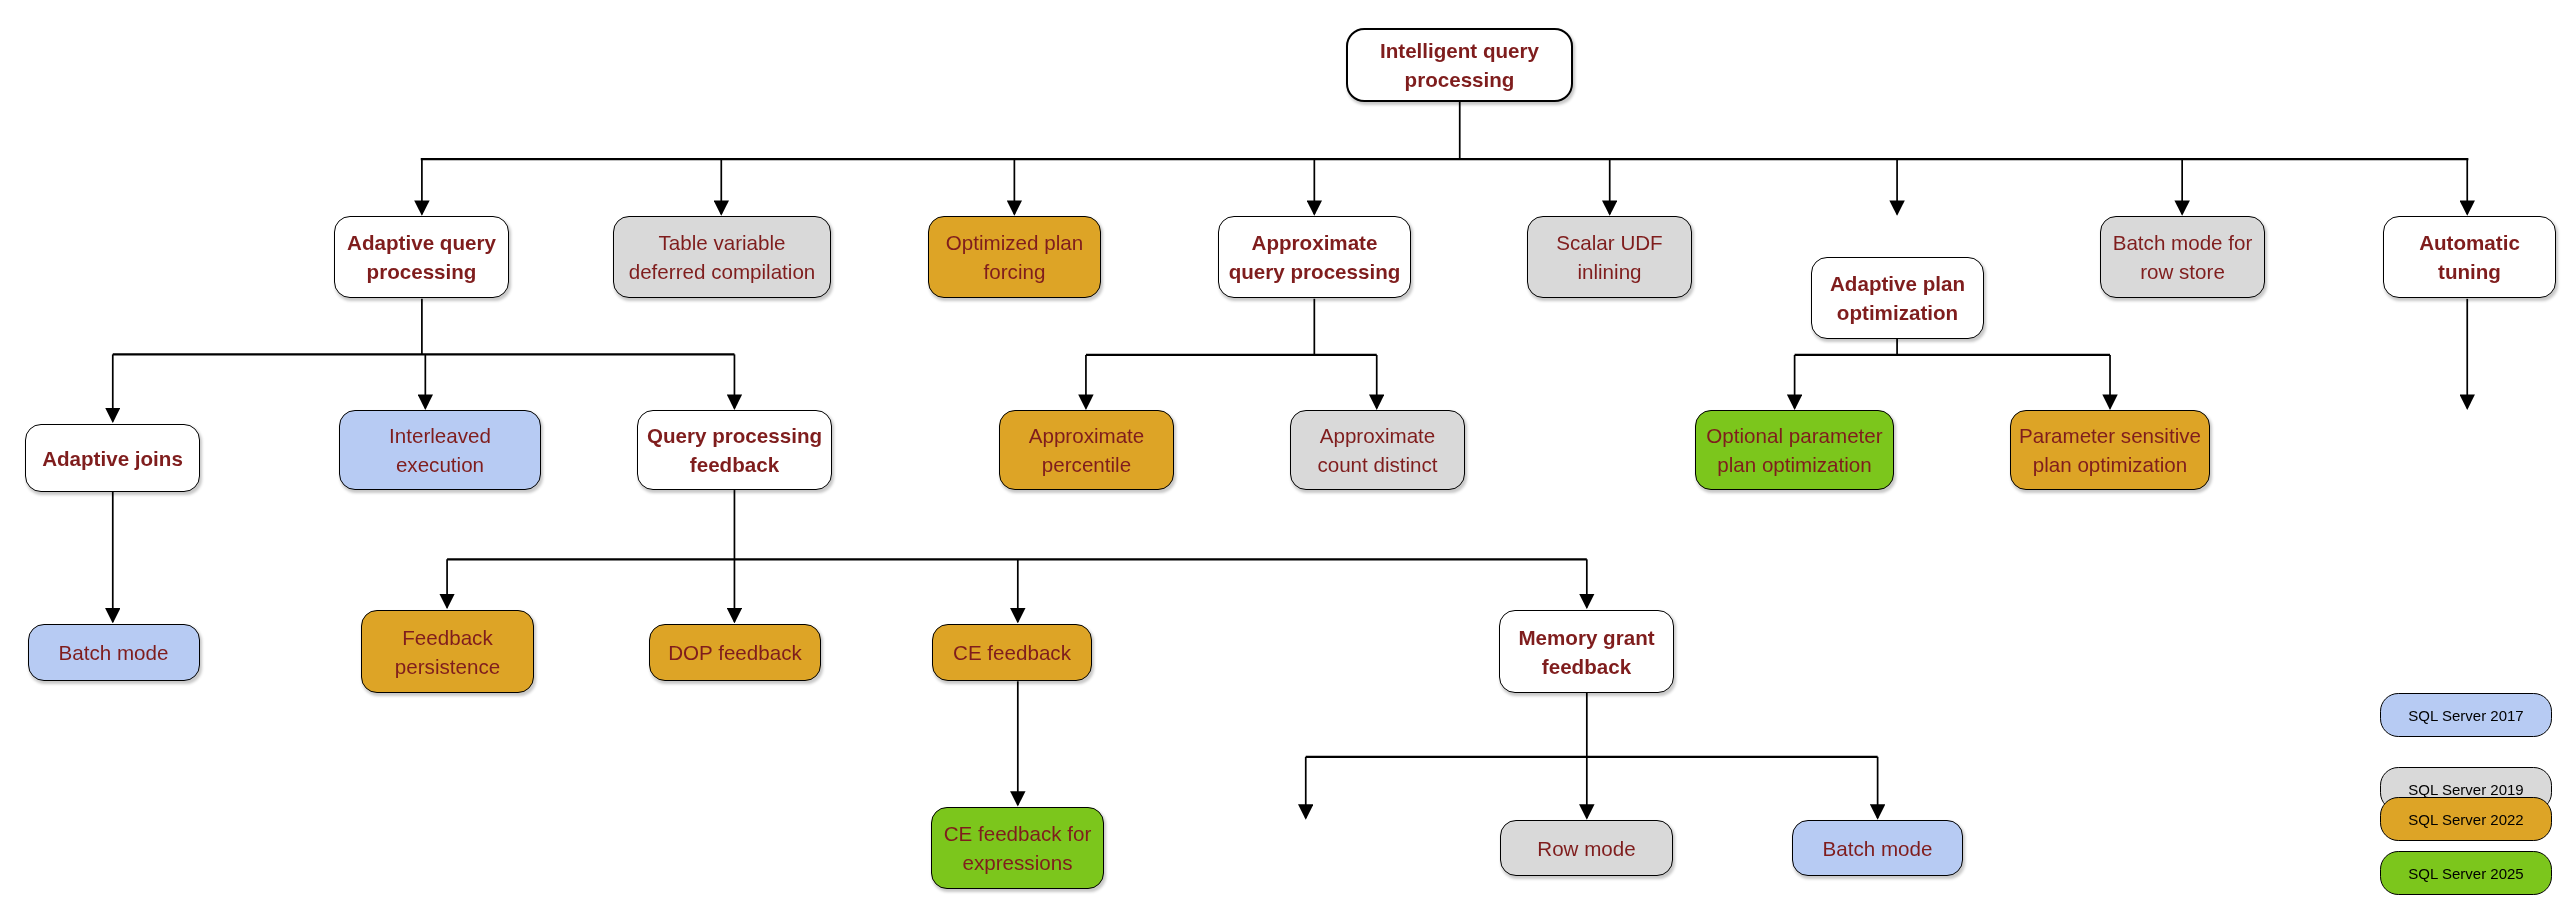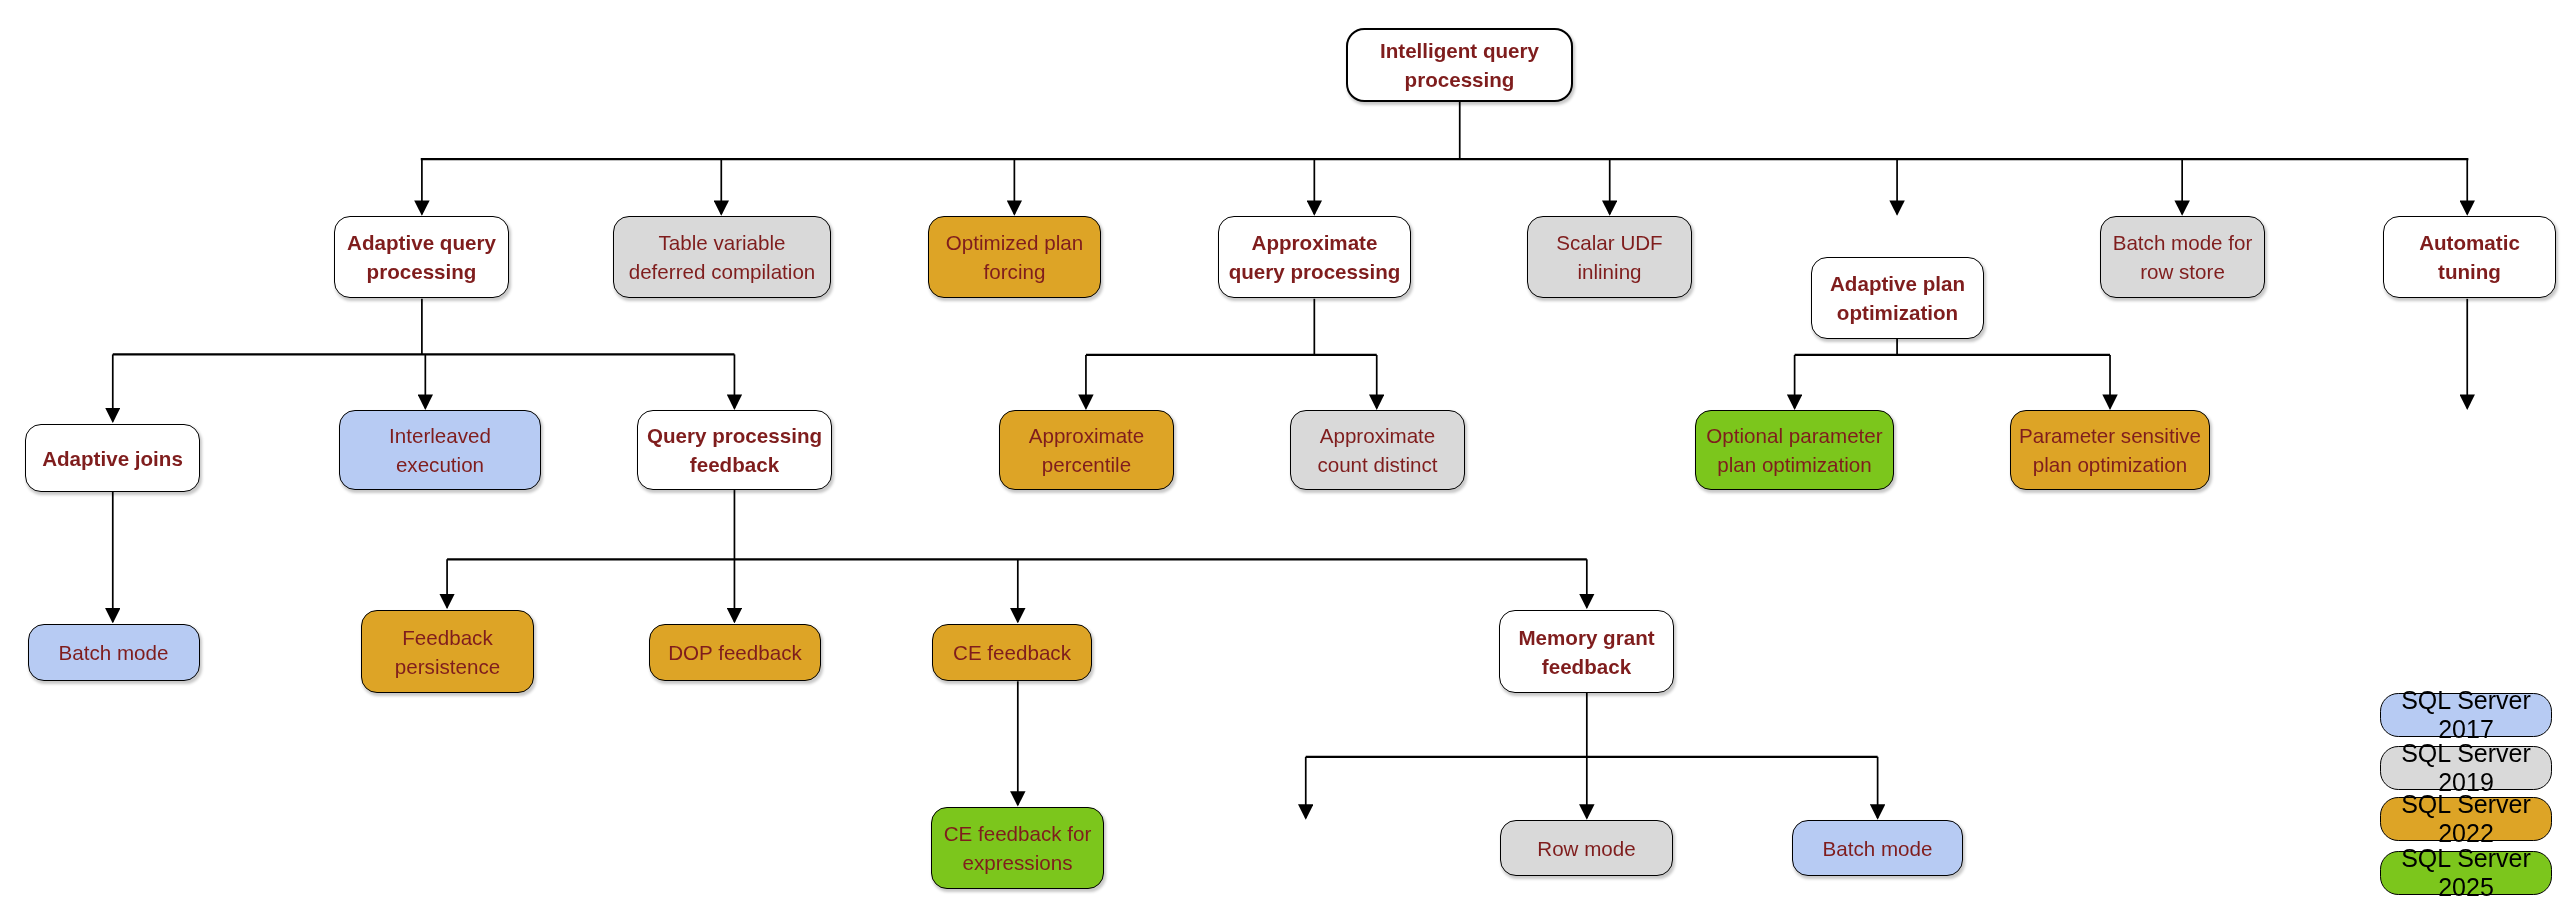--- a/index.html
+++ b/index.html
@@ -12,21 +12,21 @@
     position:absolute;display:flex;align-items:center;justify-content:center;
     text-align:center;border:1.7px solid #000;border-radius:16px;background:#fff;
     font-size:20.6px;line-height:29px;color:#7f1d1d;white-space:pre-line;
     box-shadow:1.1px 2.3px 2.9px rgba(0,0,0,0.22);box-sizing:border-box;
   }
   .node.hdr{font-weight:700;}
   .node.root{border-width:2.3px;border-radius:18.3px;}
   .legend-item{
     position:absolute;display:flex;align-items:center;justify-content:center;
     text-align:center;border:1.7px solid #000;border-radius:18.3px;
-    font-size:25px;color:#000;box-sizing:border-box;
+    font-size:15px;color:#000;box-sizing:border-box;
   }
 </style>
 </head>
 <body>
 
 <div class="stage">
 
   <svg class="edges" width="2576" height="916" viewBox="0 0 4500 1600" xmlns="http://www.w3.org/2000/svg">
     <defs>
       <marker id="ah" markerWidth="9" markerHeight="9" refX="8" refY="4.5" orient="auto" markerUnits="strokeWidth">
@@ -110,21 +110,21 @@
 feedback</span></div>
 
   <div class="node" style="left: 931px; top: 807px; width: 173px; height: 82px; background: rgb(124, 198, 28);"><span>CE feedback for
 expressions</span></div>
   <div class="node" style="left: 1500px; top: 820px; width: 173px; height: 56px; background: rgb(217, 217, 217);"><span>Row mode</span></div>
   <div class="node" style="left: 1792px; top: 820px; width: 171px; height: 56px; background: rgb(183, 203, 243);"><span>Batch mode</span></div>
 
   <div class="legend-item" style="left: 2380px; top: 693px; width: 172px; height: 44px; background: rgb(183, 203, 243);">
       <span>SQL Server 2017</span>
     </div>
-  <div class="legend-item" style="left: 2380px; top: 746px; width: 172px; height: 44px; background: rgb(217, 217, 217);">
+  <div class="legend-item" style="left: 2380px; top: 767px; width: 172px; height: 44px; background: rgb(217, 217, 217);">
       <span>SQL Server 2019</span>
     </div>
   <div class="legend-item" style="left: 2380px; top: 797px; width: 172px; height: 44px; background: rgb(221, 164, 38);">
       <span>SQL Server 2022</span>
     </div>
   <div class="legend-item" style="left: 2380px; top: 851px; width: 172px; height: 44px; background: rgb(124, 198, 28);">
       <span>SQL Server 2025</span>
     </div>
 
 </div>

